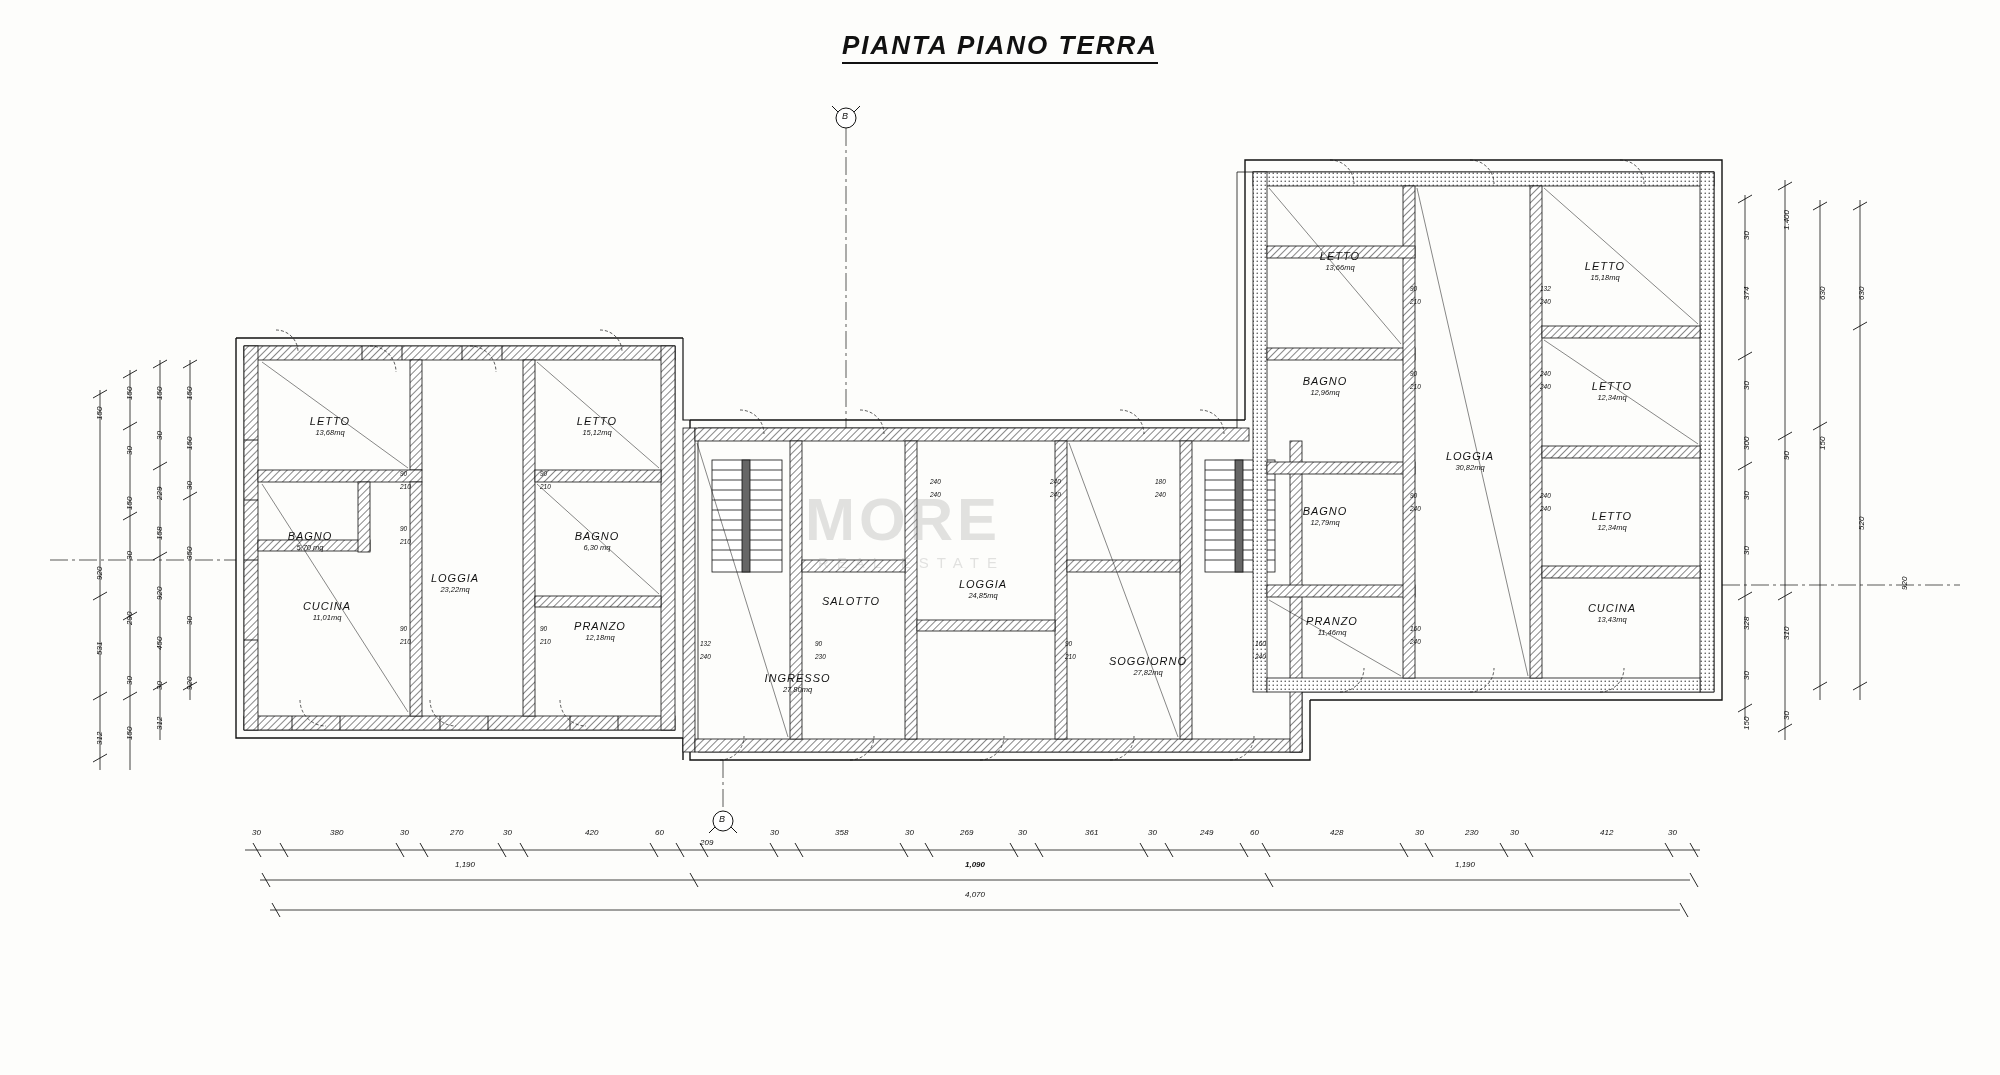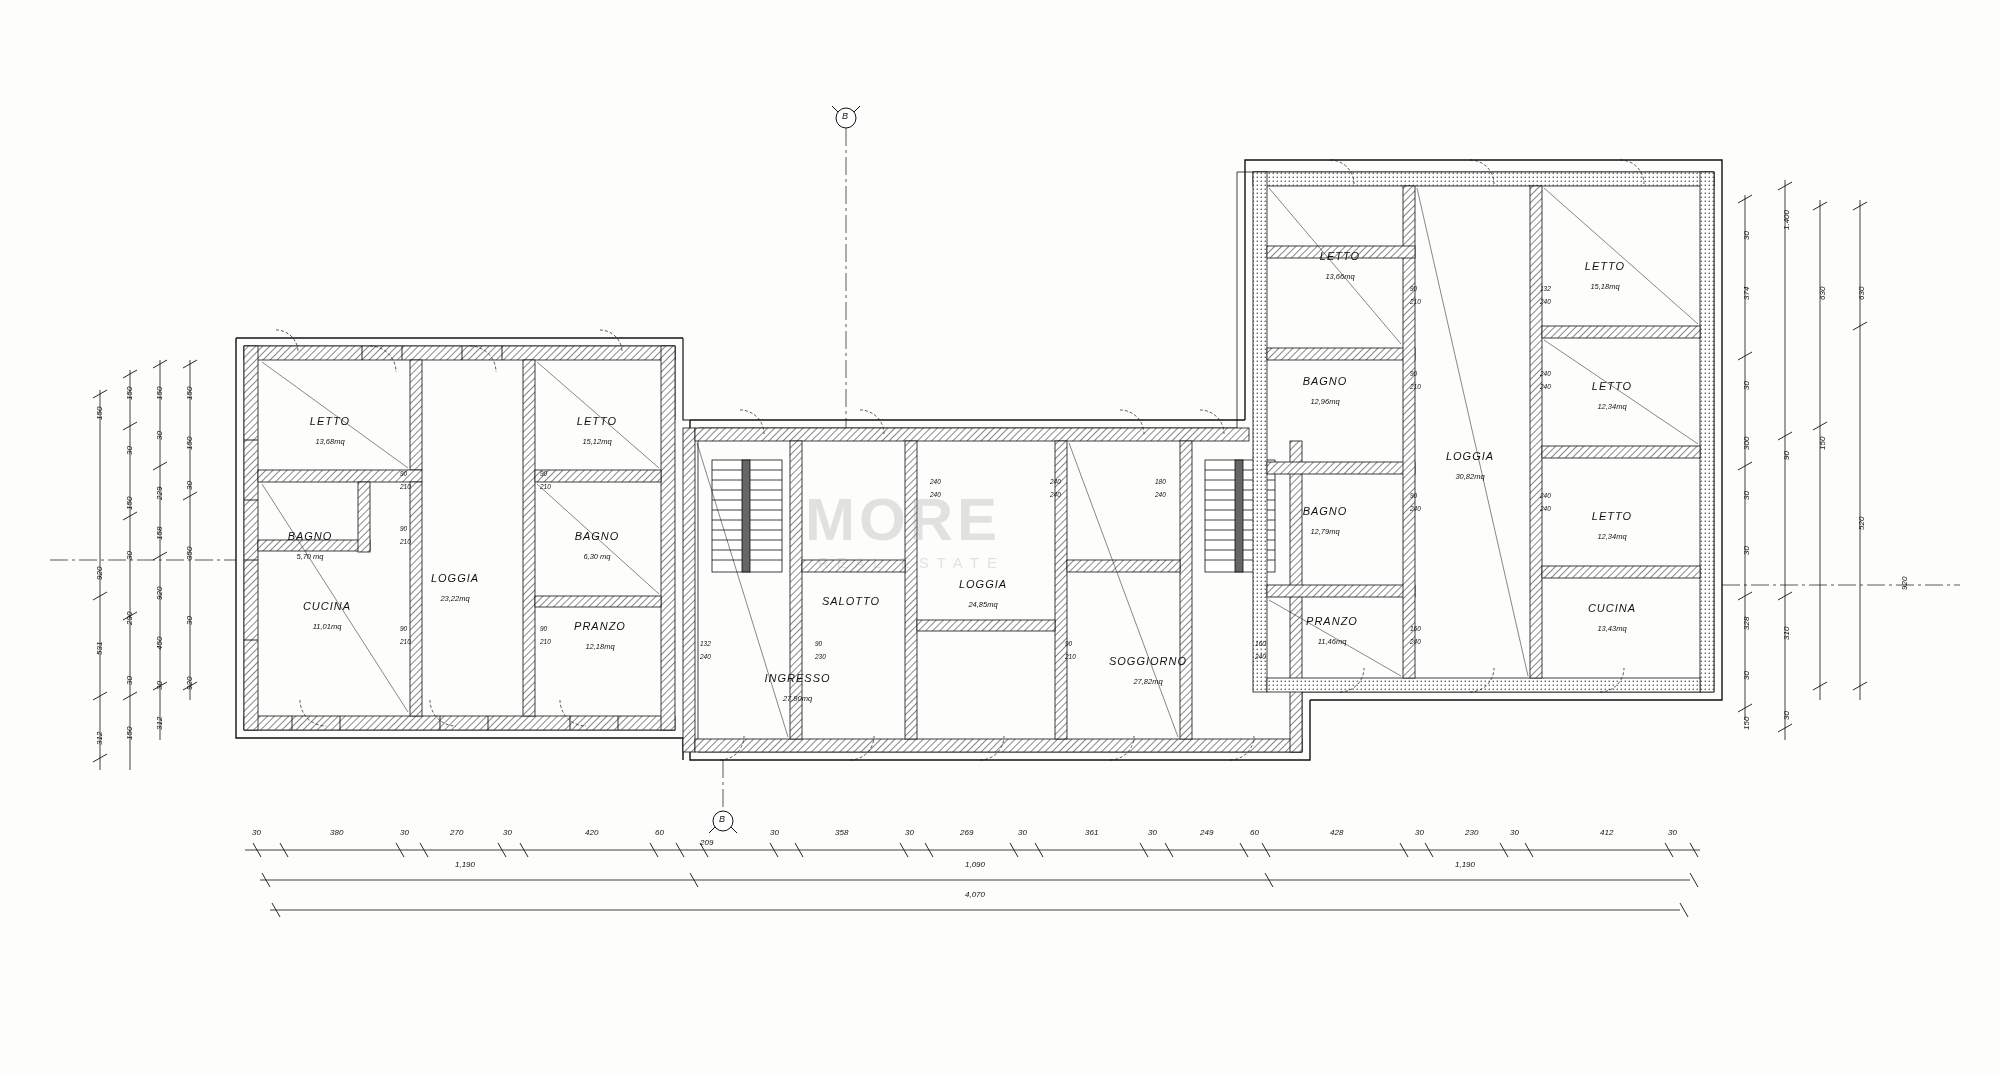--- a/index.html
+++ b/index.html
@@ -50,21 +50,21 @@
   }
   .room-label .nm {
     display: block;
     font-size: 11px;
     letter-spacing: 1px;
   }
   .room-label .ar {
     display: block;
     font-size: 7.5px;
     letter-spacing: 0px;
-    margin-top: 10px;
+    margin-top: 1px;
   }
   .dim {
     position: absolute;
     font-size: 8px;
     font-style: italic;
     color: #111;
     white-space: nowrap;
   }
   .dim.rot {
     transform: rotate(-90deg);
@@ -100,20 +100,23 @@
     font-size: 9px;
     font-style: italic;
     color: #111;
   }
 </style>
 </head>
 <body>
 
 <div id="sheet">
 
+  <div class="title">
+    <span>PIANTA PIANO TERRA</span>
+  </div>
 
   <svg id="plan" width="2000" height="1075">
     <defs>
       <pattern id="hatch" width="5" height="5" patternUnits="userSpaceOnUse" patternTransform="rotate(45)">
         <rect width="5" height="5" fill="#ffffff"></rect>
         <line x1="0" y1="0" x2="0" y2="5" stroke="#222" stroke-width="1.1"></line>
       </pattern>
       <pattern id="dots" width="4" height="4" patternUnits="userSpaceOnUse">
         <rect width="4" height="4" fill="#ffffff"></rect>
         <circle cx="1.2" cy="1.2" r="0.7" fill="#333"></circle>
@@ -485,21 +488,21 @@
   <div class="dim" style="left:1200px; top:828px;"><span>249</span></div>
   <div class="dim" style="left:1250px; top:828px;"><span>60</span></div>
   <div class="dim" style="left:1330px; top:828px;"><span>428</span></div>
   <div class="dim" style="left:1415px; top:828px;"><span>30</span></div>
   <div class="dim" style="left:1465px; top:828px;"><span>230</span></div>
   <div class="dim" style="left:1510px; top:828px;"><span>30</span></div>
   <div class="dim" style="left:1600px; top:828px;"><span>412</span></div>
   <div class="dim" style="left:1668px; top:828px;"><span>30</span></div>
 
   <div class="dim" style="left:455px; top:860px;"><span>1,190</span></div>
-  <div class="dim" style="left:965px; top:860px;"><span>1,090</span></div>
+  <div class="dim" style="left:965px; top:860px;font-weight:bold;"><span>1,090</span></div>
   <div class="dim" style="left:1455px; top:860px;"><span>1,190</span></div>
   <div class="dim" style="left:965px; top:890px;"><span>4,070</span></div>
 
   <div class="dim rot" style="left:95px; top:580px;"><span>920</span></div>
   <div class="dim rot" style="left:95px; top:655px;"><span>531</span></div>
   <div class="dim rot" style="left:95px; top:745px;"><span>312</span></div>
   <div class="dim rot" style="left:95px; top:420px;"><span>150</span></div>
 
   <div class="dim rot" style="left:125px; top:400px;"><span>150</span></div>
   <div class="dim rot" style="left:125px; top:455px;"><span>30</span></div>

